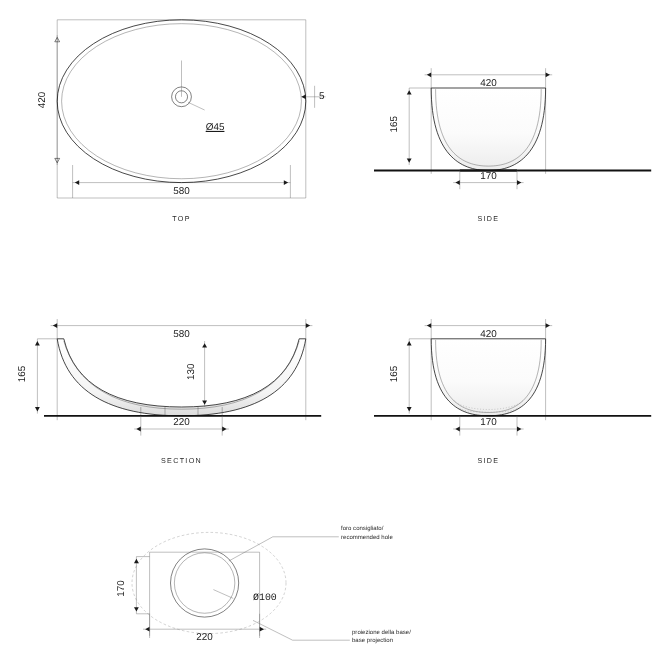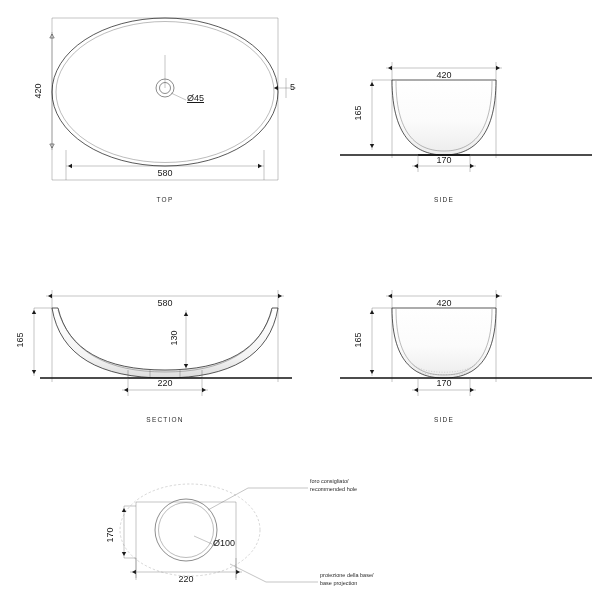--- a/index.html
+++ b/index.html
@@ -67,21 +67,21 @@
 
       <line class="ext" x1="171" y1="93" x2="186" y2="100"></line>
 
       <line class="ext" x1="274" y1="88" x2="296" y2="88"></line>
       <path d="M274 88 l4 -2.2 0 4.4z" fill="#1a1a1a"></path>
       <line class="ext" x1="286" y1="78" x2="286" y2="98"></line>
     </svg>
 
     <div class="vert" style="left:30px;top:86px;transform:rotate(-90deg);">420</div>
     <div class="dim center" style="left:165px;top:168px;">580</div>
-    <div class="dim" style="left:187px;top:93px;text-decoration:underline;">Ø45</div>
+    <div class="dim" style="left:187px;top:110px;text-decoration:underline;">Ø45</div>
     <div class="dim" style="left:290px;top:82px;">5</div>
     <div class="viewname" style="left:165px;top:196px;">TOP</div>
   </div>
 
   <div class="view" style="left:300px;top:0;width:304px;height:230px;">
     <svg width="304" height="230" viewBox="0 0 304 230">
 
       <line class="ext" x1="92" y1="62" x2="92" y2="158"></line>
       <line class="ext" x1="196" y1="62" x2="196" y2="158"></line>
       <line class="ext" x1="86" y1="68" x2="202" y2="68"></line>
@@ -216,21 +216,21 @@
       <line class="ext" x1="114" y1="76" x2="132" y2="84"></line>
 
       <line class="ext" x1="128" y1="50" x2="168" y2="28"></line>
       <line class="ext" x1="168" y1="28" x2="228" y2="28"></line>
       <line class="ext" x1="150" y1="104" x2="186" y2="122"></line>
       <line class="ext" x1="186" y1="122" x2="238" y2="122"></line>
     </svg>
 
     <div class="vert" style="left:22px;top:70px;transform:rotate(-90deg);">170</div>
     <div class="dim center" style="left:106px;top:114px;">220</div>
-    <div class="dim" style="left:133px;top:78px;">Ø100</div>
+    <div class="dim" style="left:150px;top:78px;font-family:Liberation Mono, monospace;">Ø100</div>
 
     <div class="note" style="left:230px;top:17px;">
       <span>foro consigliato/</span><br>
       <span>recommended hole</span>
     </div>
     <div class="note" style="left:240px;top:111px;">
       <span>proiezione della base/</span><br>
       <span>base projection</span>
     </div>
   </div>

